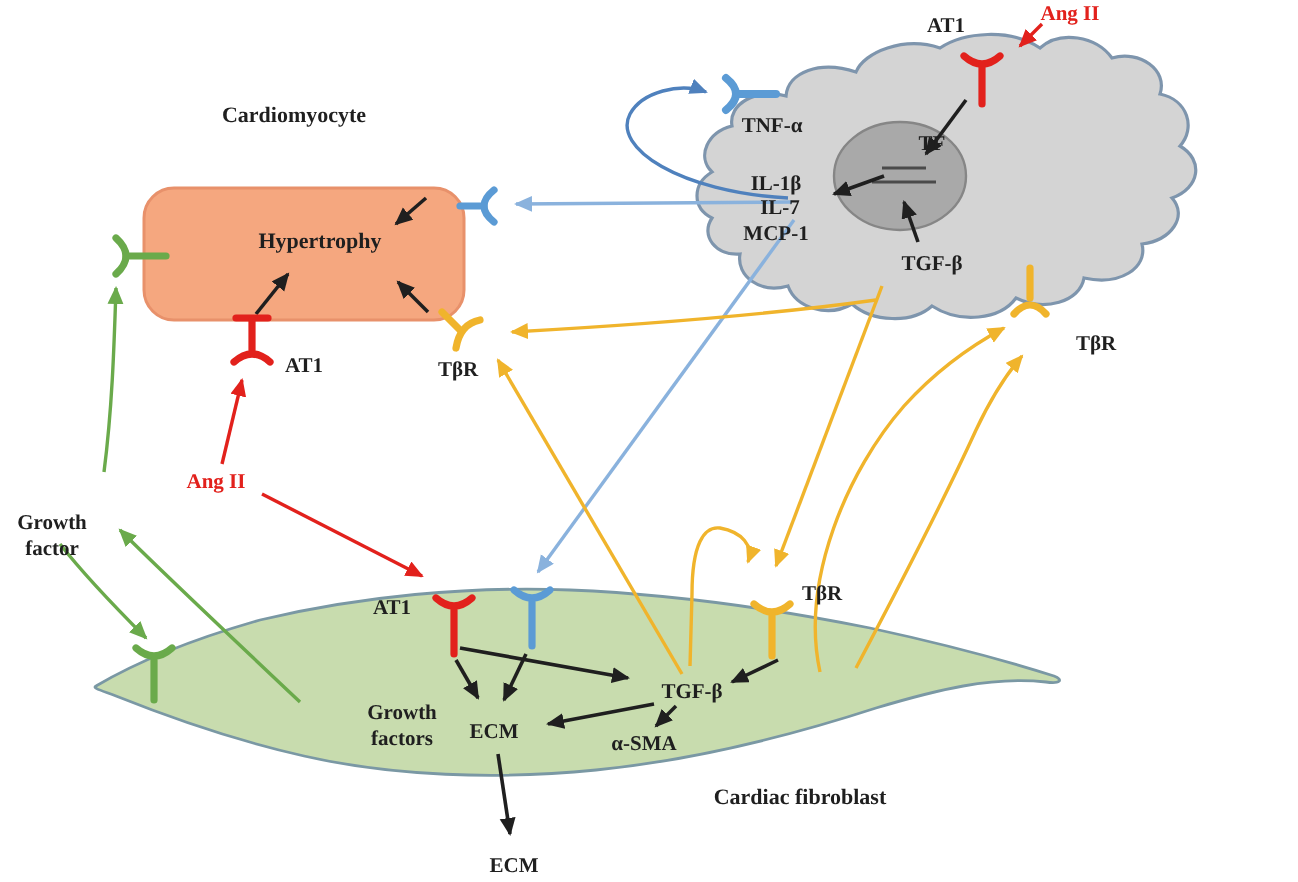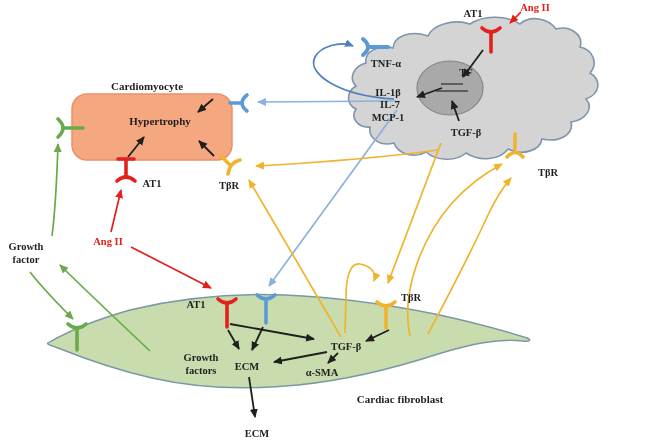--- a/index.html
+++ b/index.html
@@ -9,21 +9,21 @@
   }
   #shapes{position:absolute;left:0;top:0;}
   .lbl{
     position:absolute;transform:translate(-50%,-50%);
     font-weight:bold;font-size:10.5px;color:#1f1f1f;line-height:12.5px;
     text-align:center;white-space:nowrap;font-family:Liberation Serif, serif;
   }
   .lbl.big{font-size:11px;}
   .lbl.red{color:var(--c-red);}
   .lbl.wrap{white-space:normal;}
-  .gf1{width:48px;}
+  .gf1{width:48px;margin-top:16px;}
   .gf2{width:52px;margin-left:24px;}
 </style>
 </head>
 <body>
 
 <div id="fig">
 
 <svg id="shapes" width="649" height="441" viewBox="0 0 649 441">
   <defs>
     <marker id="mk-black" markerUnits="userSpaceOnUse" markerWidth="10" markerHeight="9" refX="8" refY="4" orient="auto">
@@ -155,21 +155,21 @@
     <path d="M 257,295 Q 266,303 275,295"></path>
         <path d="M 266,301 L 266,323"></path>
   </g>
 
   <g stroke="var(--c-yellow)" stroke-width="3.6" fill="none" stroke-linecap="round">
     <path d="M 377,302 Q 386,310 395,302"></path>
         <path d="M 386,308 L 386,328"></path>
   </g>
 </svg>
 
-<div class="lbl big" style="left:147px;top:86px">Cardiomyocyte</div>
+<div class="lbl big" style="left:147px;top:58px">Cardiomyocyte</div>
 <div class="lbl big" style="left:160px;top:121px">Hypertrophy</div>
 <div class="lbl big" style="left:400px;top:399px">Cardiac fibroblast</div>
 
 <div class="lbl" style="left:152px;top:184px">AT1</div>
 <div class="lbl" style="left:229px;top:186px">TβR</div>
 <div class="lbl" style="left:196px;top:305px">AT1</div>
 <div class="lbl" style="left:411px;top:298px">TβR</div>
 <div class="lbl" style="left:473px;top:14px">AT1</div>
 <div class="lbl" style="left:548px;top:173px">TβR</div>
 

